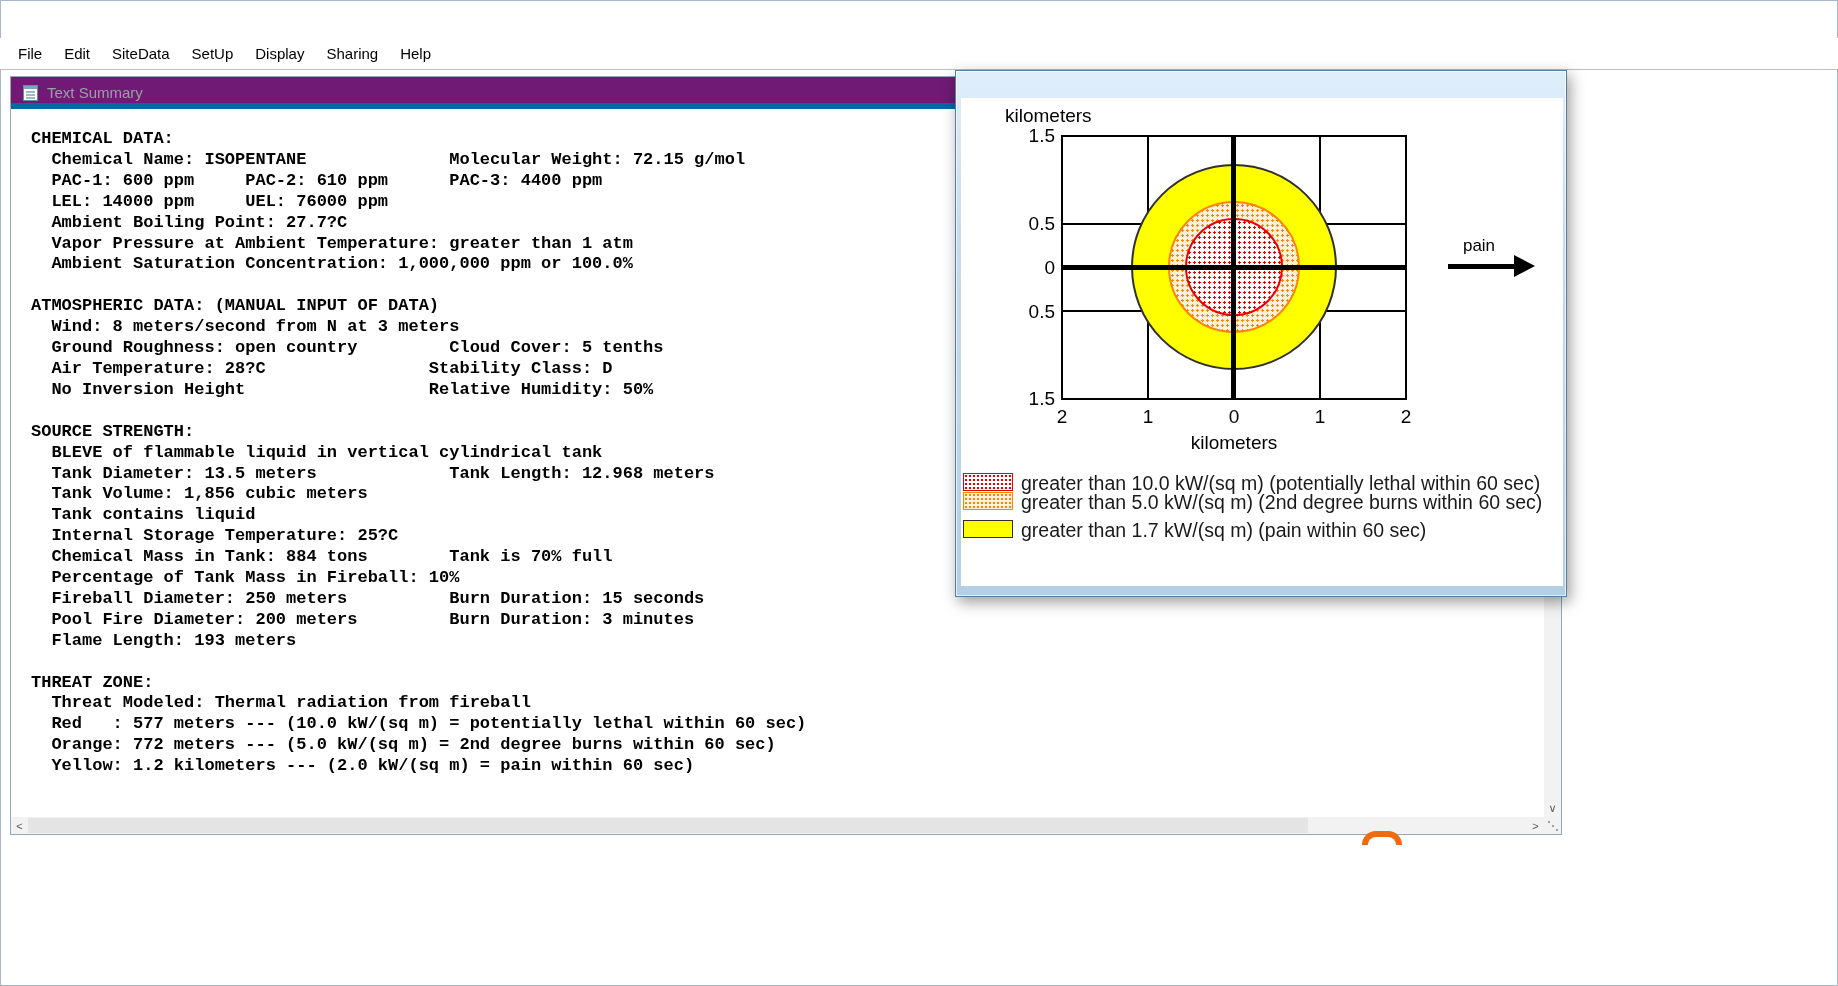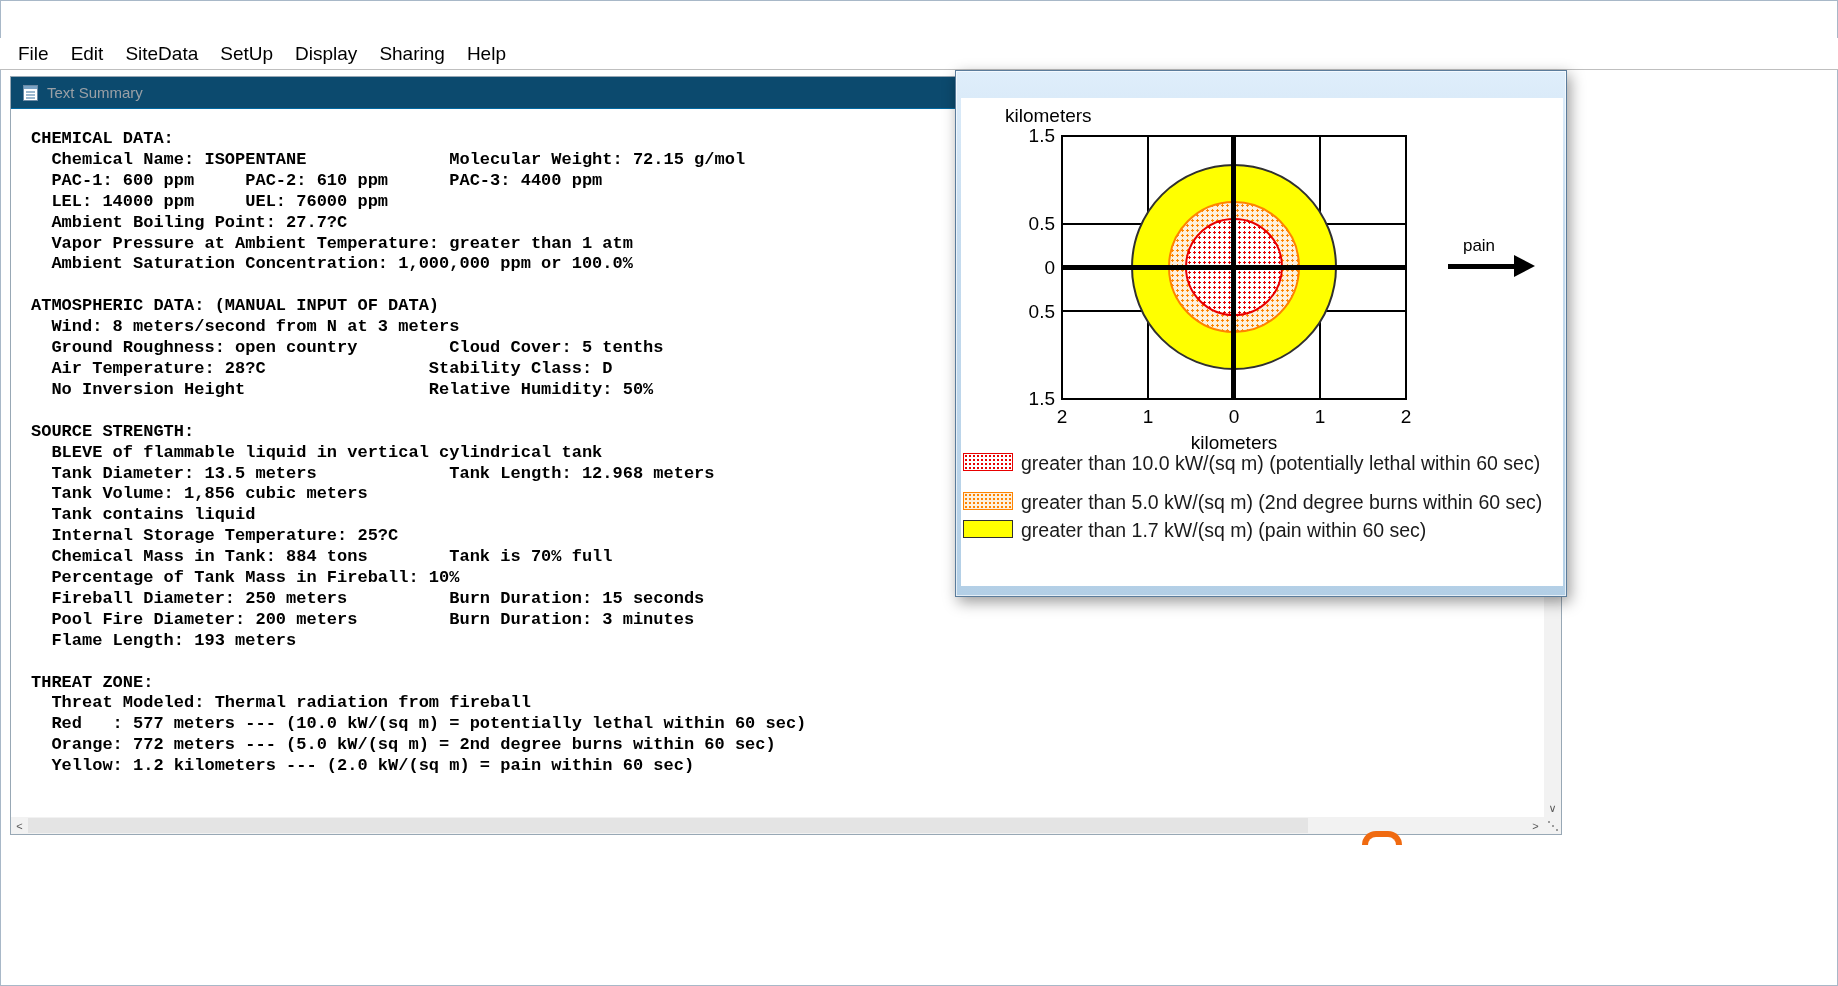--- a/index.html
+++ b/index.html
@@ -18,25 +18,25 @@
   .f3 { left:3px; top:1px; transform:rotate(-5deg); }
   .trunk { position:absolute; left:8px; top:7px; width:3px; height:10px; background:#9a6a34; transform:rotate(10deg); }
   .main-btn { position:absolute; top:0; width:46px; height:38px; display:flex; align-items:center; justify-content:center; }
   .main-btn.min { left:1747px; }
   .main-btn.max { left:1806px; }
   .glyph-minline { width:14px; height:2px; background:#1a1a1a; }
   .glyph-maxbox { width:13px; height:12px; border:1.5px solid #1a1a1a; }
 
   .menubar { position:absolute; top:38px; left:0; width:100%; height:32px; display:flex; align-items:center;
              padding-left:7px; border-bottom:1px solid #bfbfbf; background:#fff; }
-  .menu-item { padding:5px 11px; font-size:19px; color:#000; cursor:default; }
+  .menu-item { padding:5px 11px; font-size:15px; color:#000; cursor:default; }
 
   
   .ts-window { position:absolute; left:10px; top:76px; width:1552px; height:759px; background:#fff; border:1px solid #98a8b5; }
-  .ts-titlebar { position:relative; height:32px; background:#0c4a6e; border-bottom:1px solid #0369a1; }
+  .ts-titlebar { position:relative; height:32px; background:#701a75; border-bottom:6px solid #0369a1; }
   .ts-doc-icon { position:absolute; left:12px; top:8px; width:15px; height:16px; border:1px solid #6b8aa5; background:#fff; }
   .ts-doc-icon .dbar { position:absolute; top:0; left:0; right:0; height:3px; background:#7aa3c4; }
   .ts-doc-icon .dline { position:absolute; left:2px; width:9px; height:2px; background:#9db9cf; }
   .ts-title { position:absolute; left:36px; top:7px; font-size:15px; color:#9aa0a6; }
   .ts-content { position:absolute; left:0; top:32px; right:0; bottom:0; background:#fff; overflow:hidden; }
   .ts-text { position:absolute; left:20px; top:20px; font-family:"Liberation Mono","DejaVu Sans Mono",monospace;
              font-size:17px; line-height:20.9px; font-weight:700; color:#000; white-space:pre; }
 
   .vscroll { position:absolute; top:0; right:0; width:17px; bottom:17px; background:#f2f2f2; }
   .hscroll { position:absolute; left:0; right:17px; bottom:0; height:17px; background:#f2f2f2; }
@@ -213,21 +213,21 @@
       <div class="xtick" style="left:253px">0</div>
       <div class="xtick" style="left:339px">1</div>
       <div class="xtick" style="left:425px">2</div>
 
       <div class="axis-bottom-label">kilometers</div>
 
       <div class="wind-label">pain</div>
       <div class="wind-arrow-line"></div>
       <div class="wind-arrow-head"></div>
 
-      <div class="legend-row" style="top:354px">
+      <div class="legend-row" style="top:374px">
         <span class="legend-swatch red"></span>
         <span class="legend-label">greater than 10.0 kW/(sq m) (potentially lethal within 60 sec)</span>
       </div>
       <div class="legend-row" style="top:393px">
         <span class="legend-swatch orange"></span>
         <span class="legend-label">greater than 5.0 kW/(sq m) (2nd degree burns within 60 sec)</span>
       </div>
       <div class="legend-row" style="top:421px">
         <span class="legend-swatch yellow"></span>
         <span class="legend-label">greater than 1.7 kW/(sq m) (pain within 60 sec)</span>

